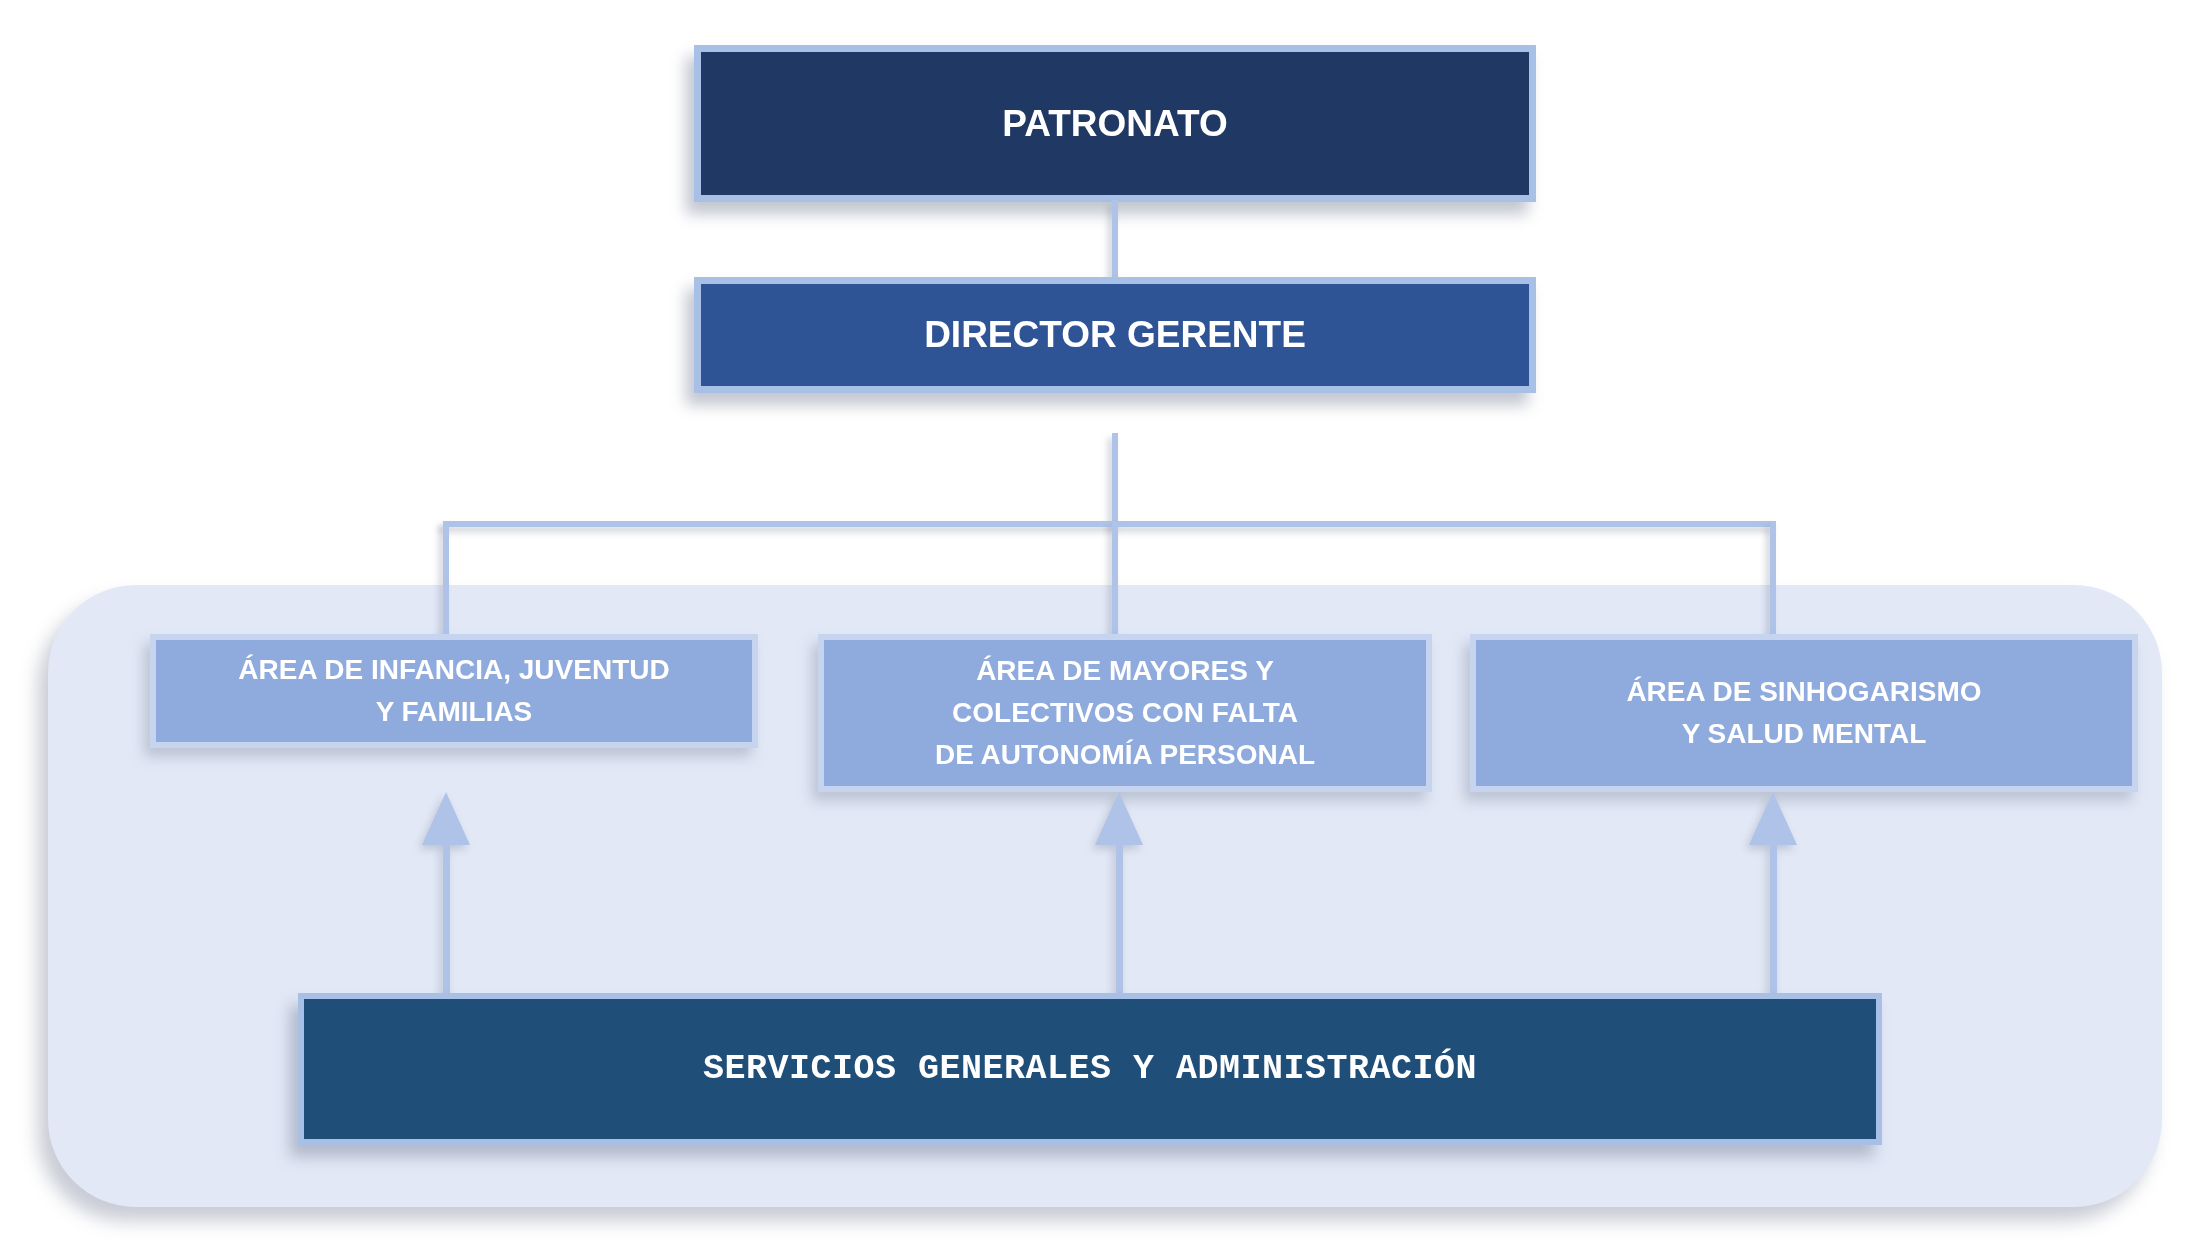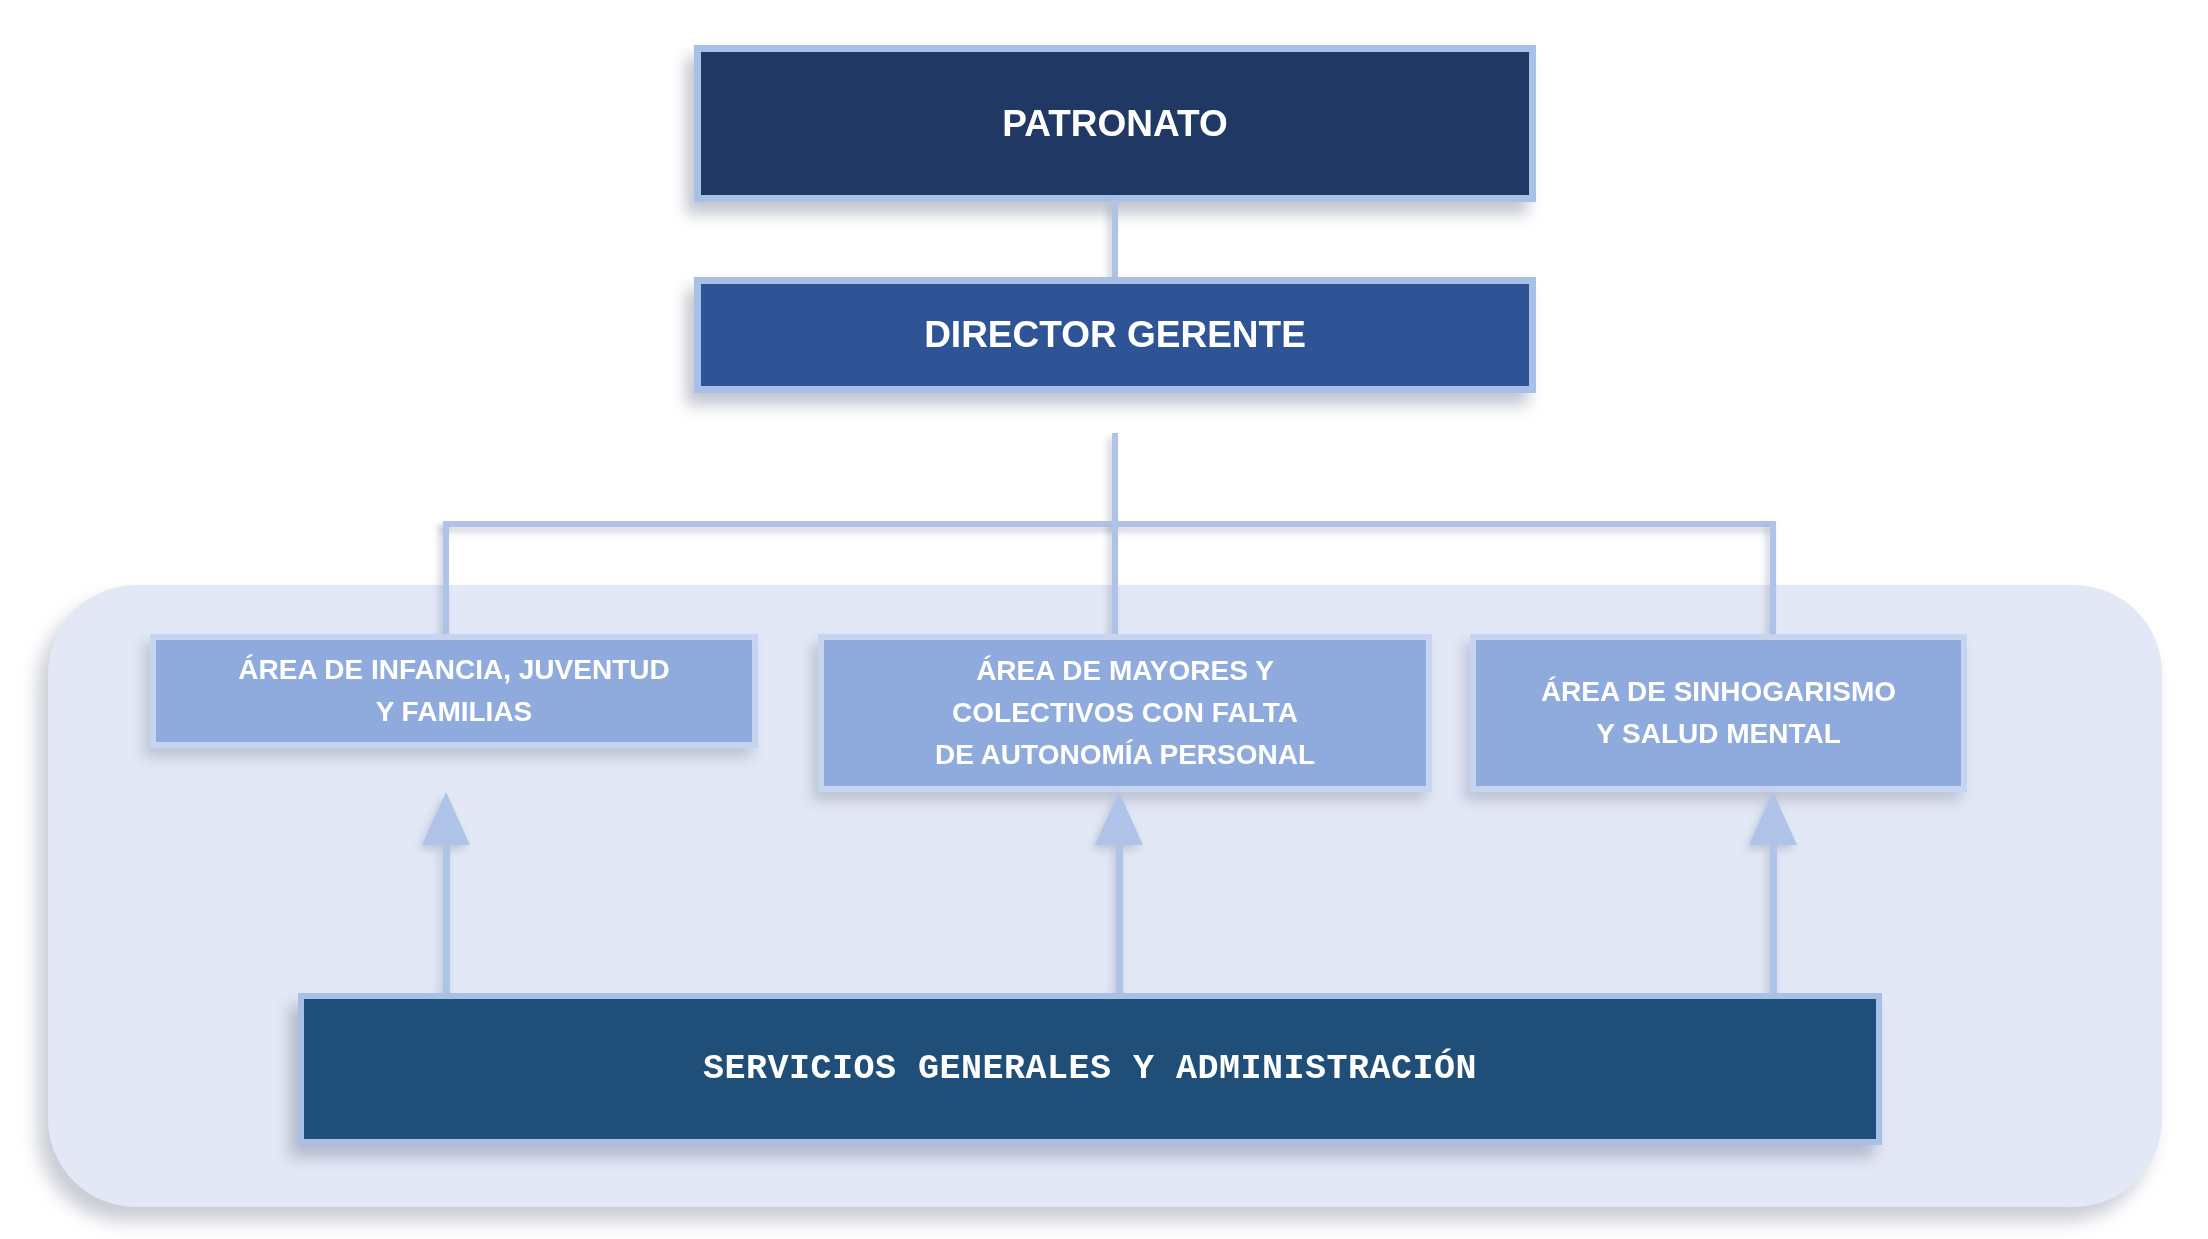--- a/index.html
+++ b/index.html
@@ -111,21 +111,21 @@
     <div class="t-md">ÁREA DE INFANCIA, JUVENTUD
 Y FAMILIAS</div>
   </div>
 
   <div class="node node-area" style="left:812px;top:634px;width:614px;height:158px;margin-left:6px;">
     <div class="t-md">ÁREA DE MAYORES Y
 COLECTIVOS CON FALTA
 DE AUTONOMÍA PERSONAL</div>
   </div>
 
-  <div class="node node-area" style="left:1470px;top:634px;width:497px;height:158px;">
+  <div class="node node-area" style="left:1470px;top:634px;width:668px;height:158px;">
     <div class="t-md">ÁREA DE SINHOGARISMO
 Y SALUD MENTAL</div>
   </div>
 
   <div class="arrow" style="left:422px;top:792px;width:48px;height:206px;">
     <div class="head"></div>
     <div class="stem"></div>
   </div>
   <div class="arrow" style="left:1095px;top:792px;width:48px;height:206px;">
     <div class="head"></div>

